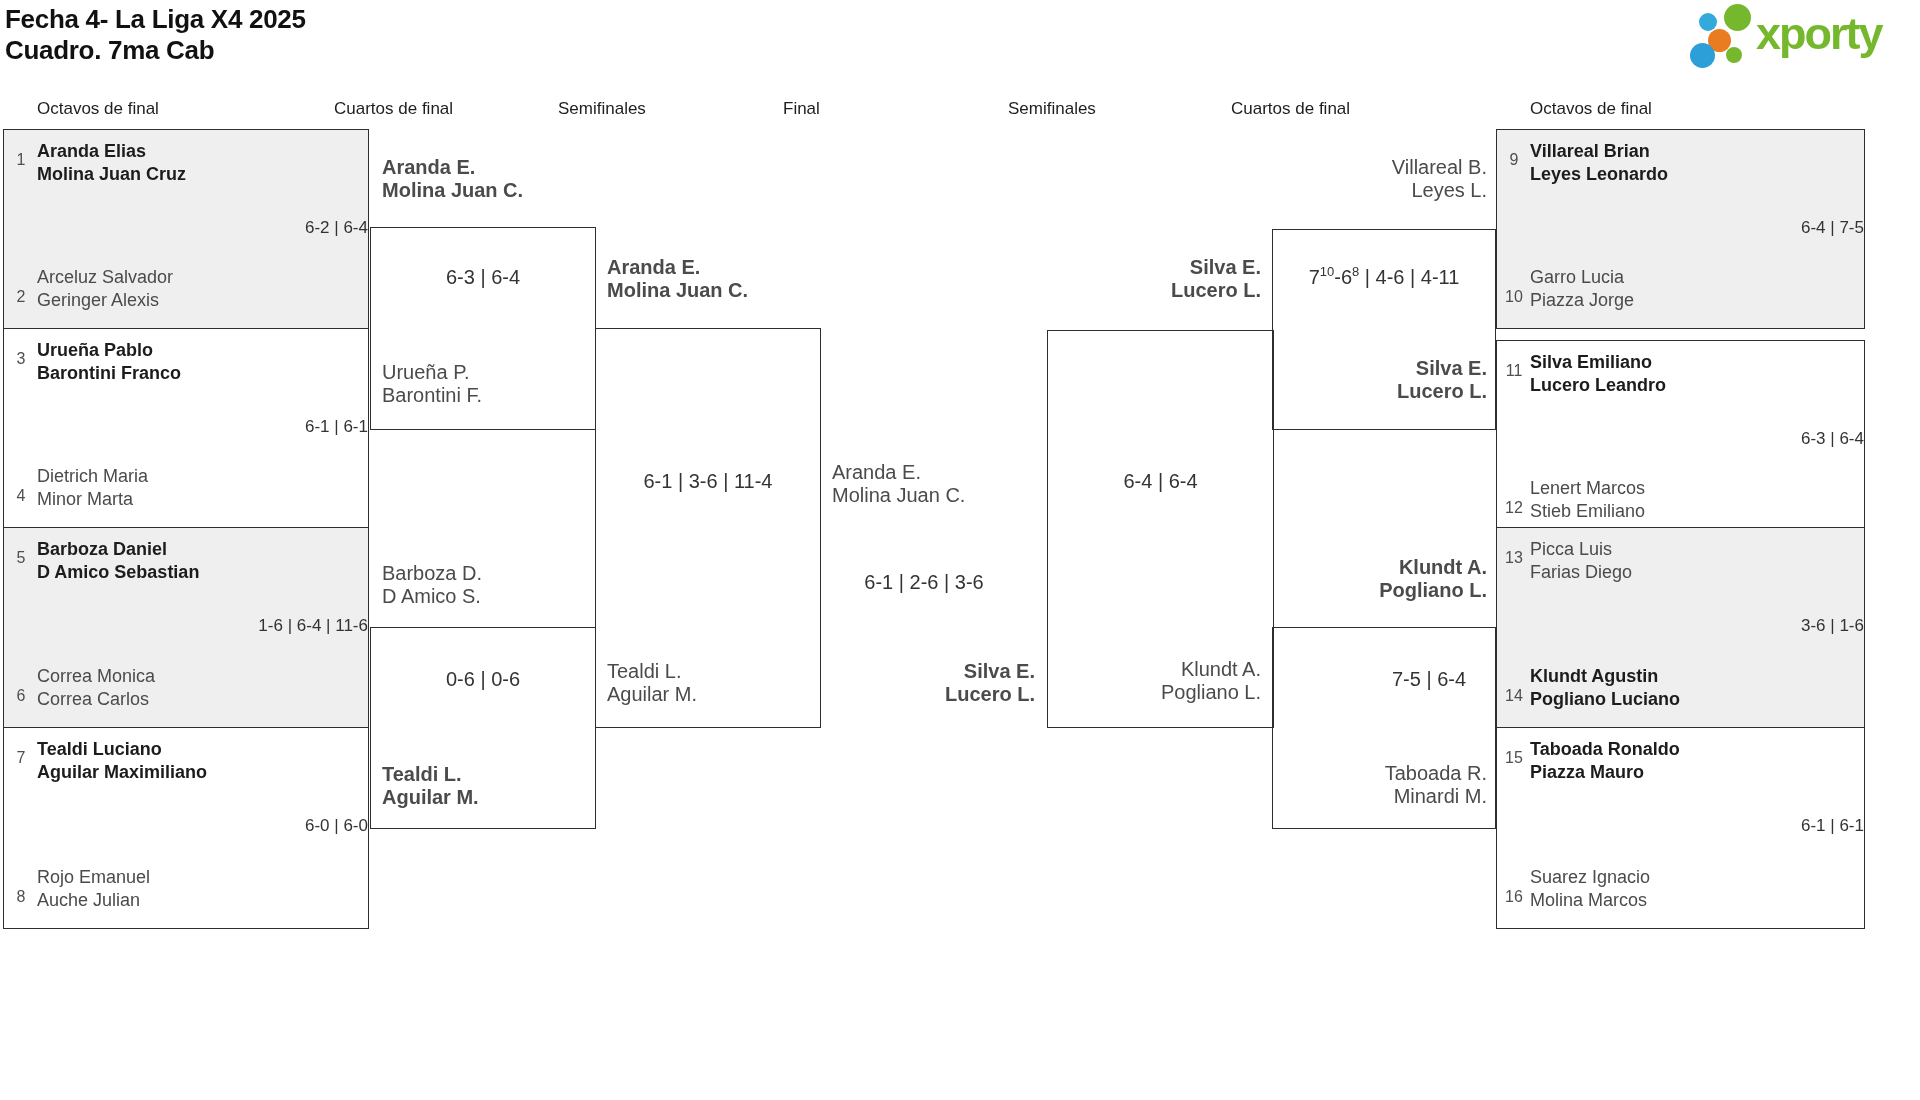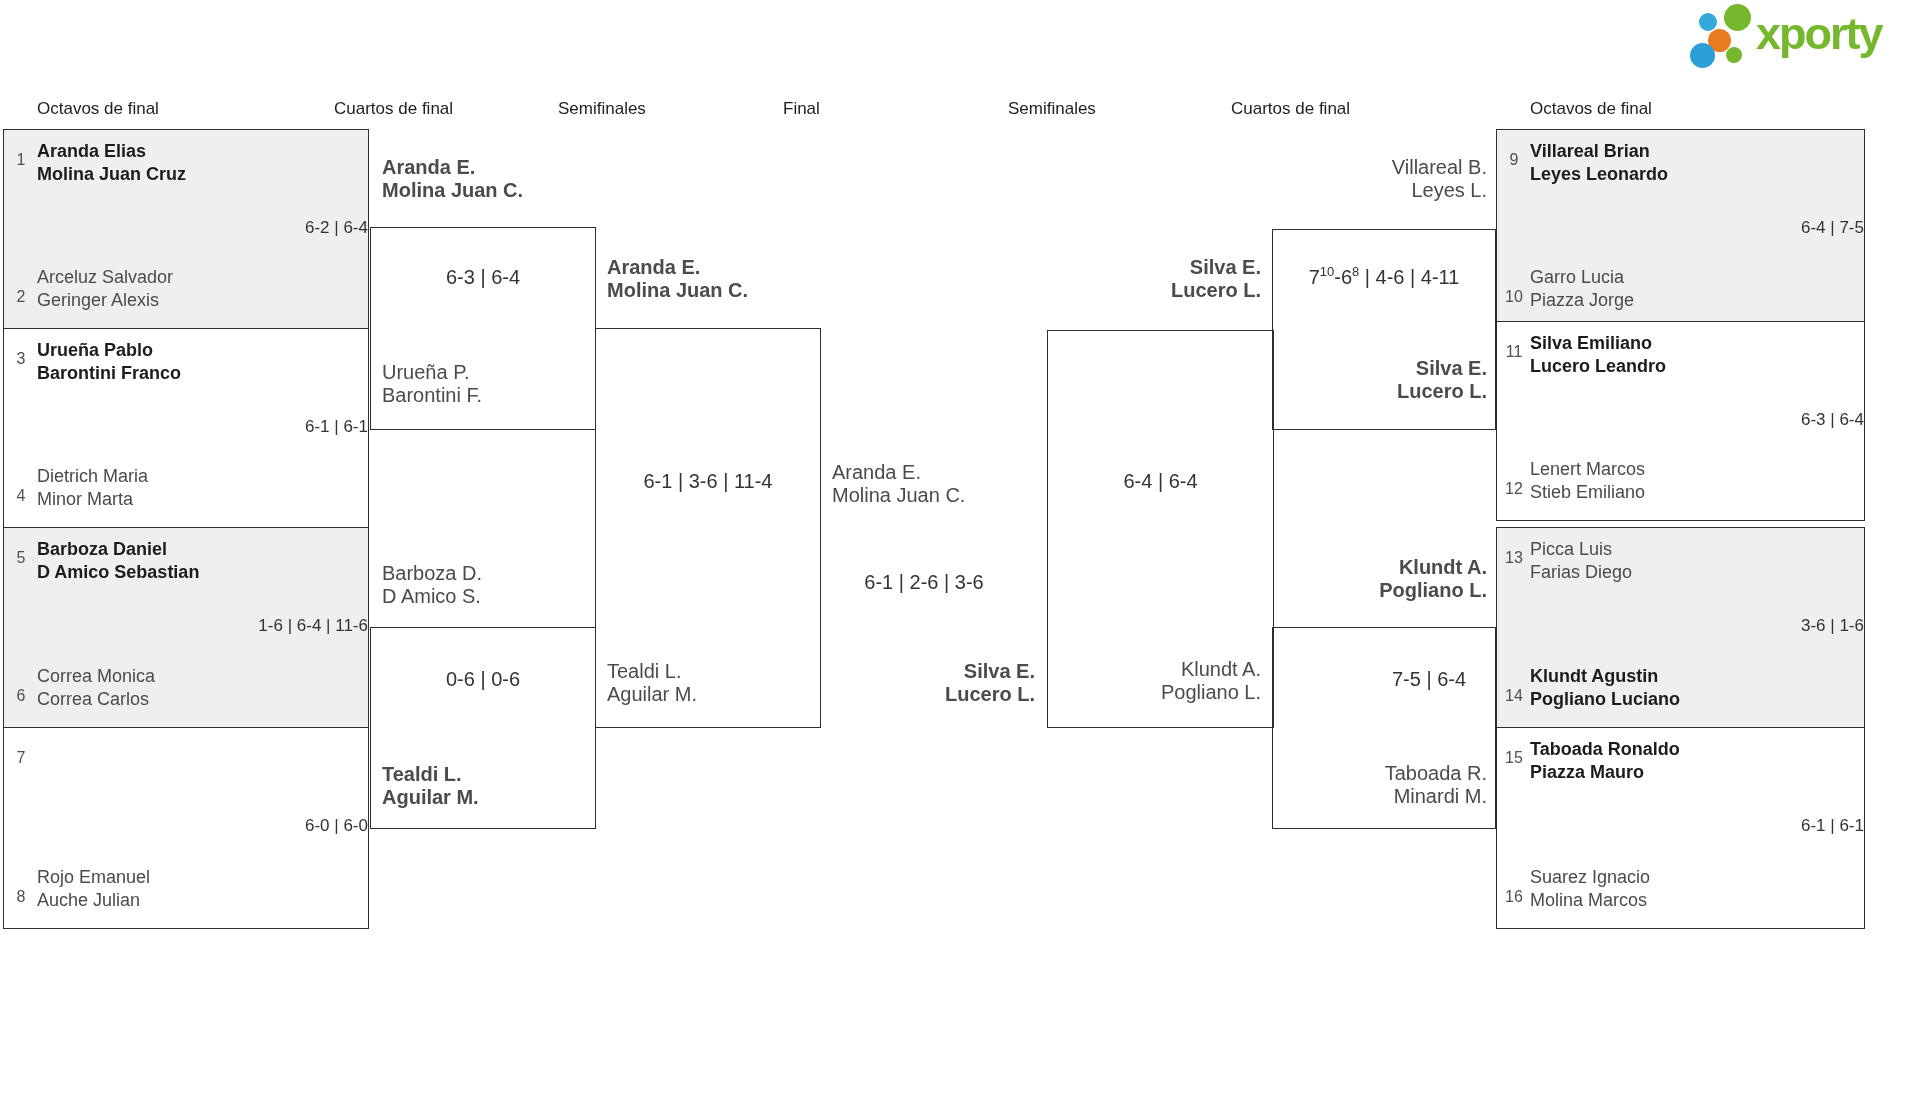--- a/index.html
+++ b/index.html
@@ -28,20 +28,24 @@
   .logo{position:absolute;left:1688px;top:0px;width:232px;height:80px;}
   .dot{position:absolute;border-radius:50%;}
   .logo-text{position:absolute;left:68px;top:8px;font-size:45px;font-weight:700;
              color:#76b82d;letter-spacing:-2px;}
 </style>
 </head>
 <body>
 
 <div class="canvas">
 
+  <div class="page-title">
+    <div>Fecha 4- La Liga X4 2025</div>
+    <div>Cuadro. 7ma Cab</div>
+  </div>
 
   <div class="logo">
     <span class="dot" style="left:11px;top:13px;width:18px;height:18px;background:#33a9dc;"></span>
     <span class="dot" style="left:36px;top:4px;width:27px;height:27px;background:#76b82d;"></span>
     <span class="dot" style="left:20px;top:29px;width:23px;height:23px;background:#e97c20;"></span>
     <span class="dot" style="left:2px;top:43px;width:25px;height:25px;background:#2d9fd8;"></span>
     <span class="dot" style="left:38px;top:47px;width:16px;height:16px;background:#76b82d;"></span>
     <span class="logo-text">xporty</span>
   </div>
 
@@ -90,20 +94,24 @@
     <div class="boxscore">1-6 | 6-4 | 11-6</div>
     <div class="seed s2">6</div>
     <div class="team t2">
       <div>Correa Monica</div>
       <div>Correa Carlos</div>
     </div>
   </div>
 
   <div class="obox" style="left:3px;top:727px;width:366px;height:202px;">
     <div class="seed s1">7</div>
+    <div class="team t1 win">
+      <div>Tealdi Luciano</div>
+      <div>Aguilar Maximiliano</div>
+    </div>
     <div class="boxscore">6-0 | 6-0</div>
     <div class="seed s2">8</div>
     <div class="team t2">
       <div>Rojo Emanuel</div>
       <div>Auche Julian</div>
     </div>
   </div>
 
   <div class="obox alt" style="left:1496px;top:129px;width:369px;height:200px;">
     <div class="seed s1">9</div>
@@ -112,21 +120,21 @@
       <div>Leyes Leonardo</div>
     </div>
     <div class="boxscore">6-4 | 7-5</div>
     <div class="seed s2">10</div>
     <div class="team t2">
       <div>Garro Lucia</div>
       <div>Piazza Jorge</div>
     </div>
   </div>
 
-  <div class="obox" style="left:1496px;top:321px;width:369px;height:200px;">
+  <div class="obox" style="left:1496px;top:340px;width:369px;height:200px;">
     <div class="seed s1">11</div>
     <div class="team t1 win">
       <div>Silva Emiliano</div>
       <div>Lucero Leandro</div>
     </div>
     <div class="boxscore">6-3 | 6-4</div>
     <div class="seed s2">12</div>
     <div class="team t2">
       <div>Lenert Marcos</div>
       <div>Stieb Emiliano</div>

